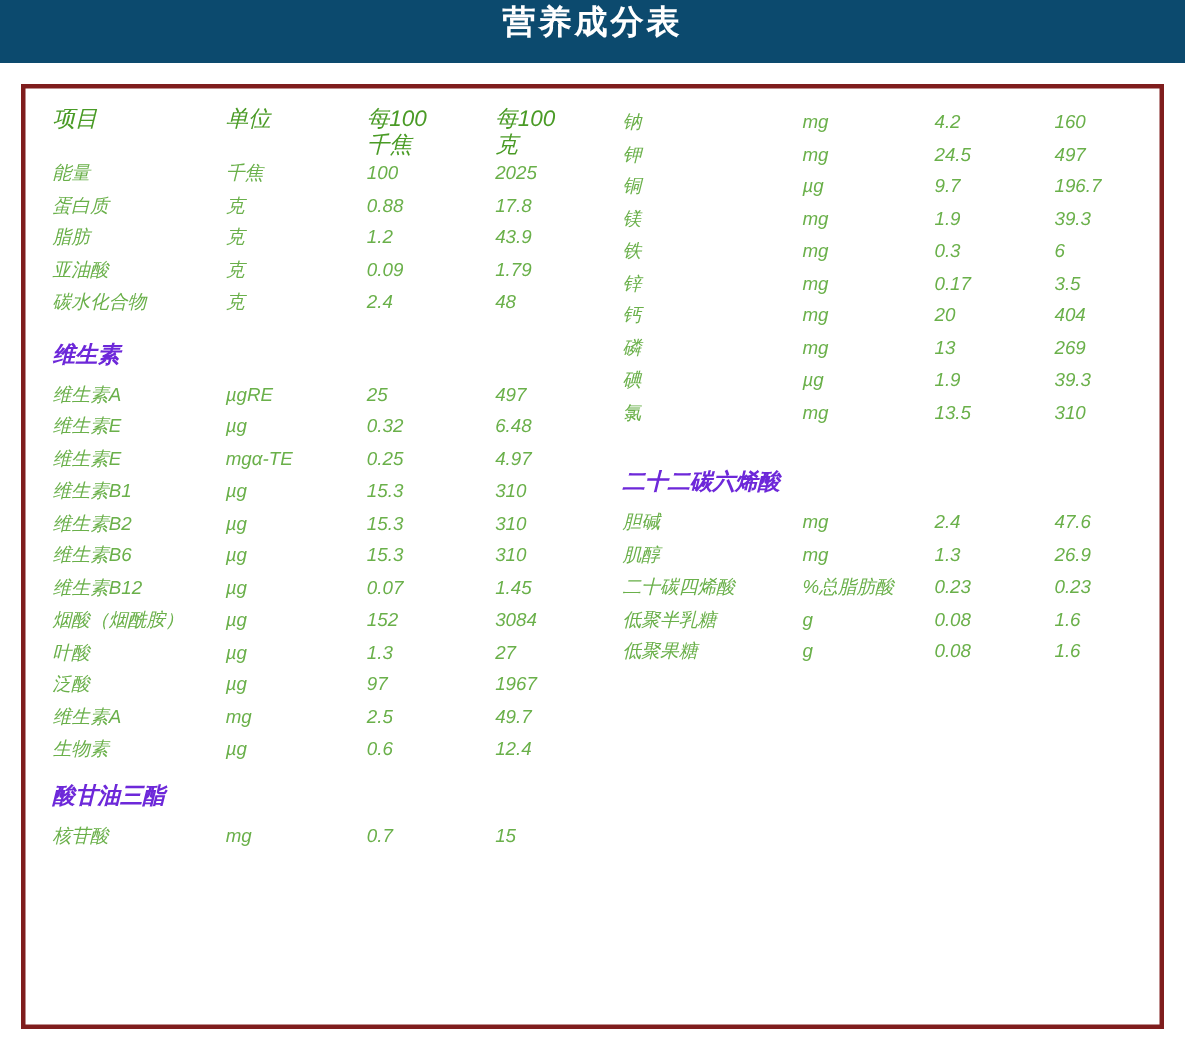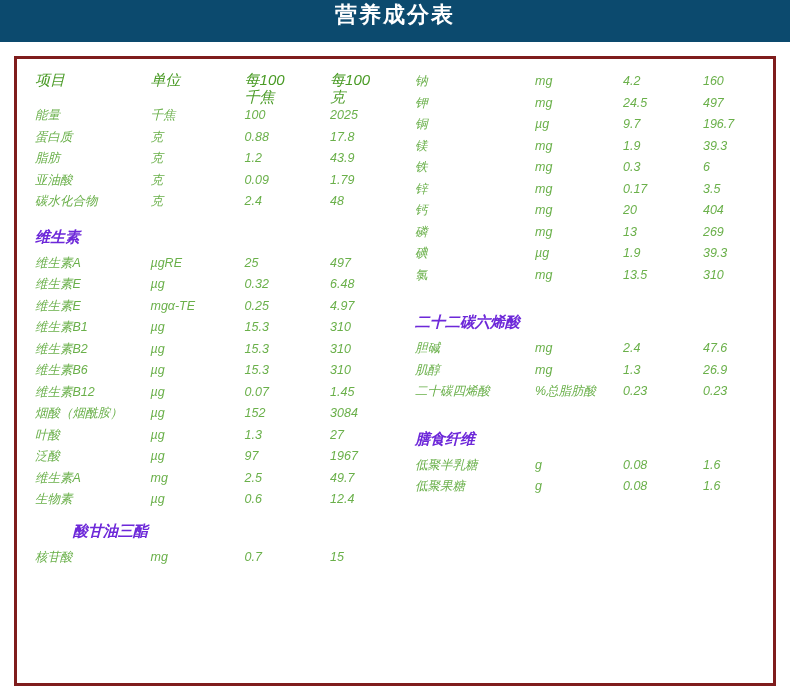--- a/index.html
+++ b/index.html
@@ -103,21 +103,20 @@
   .section-head {
     font-size: 15px;
     font-weight: bold;
     color: #6d28d9;
     line-height: 20px;
     padding-top: 14px;
     padding-bottom: 6px;
   }
   .section-head-tight {
     padding-top: 10px;
-    margin-left: 38px;
   }
   .num { }
 </style>
 </head>
 <body>
 
 <div class="page">
 
   <div class="title-bar">
     <span class="title">营养成分表</span>
@@ -381,21 +380,20 @@
           </tr>
           <tr class="row">
             <td>二十碳四烯酸</td>
             <td>%总脂肪酸</td>
             <td class="num">0.23</td>
             <td class="num">0.23</td>
           </tr>
         </tbody>
           </table>
 
-        <div class="section-head" style="padding-top:26px;">膳食纤维</div>
 
         <table class="nut">
           <colgroup>
             <col class="c-item-r">
               <col class="c-unit-r">
               <col class="c-kj-r">
               <col class="c-g-r">
           </colgroup>
           <tbody>
               <tr class="row">

